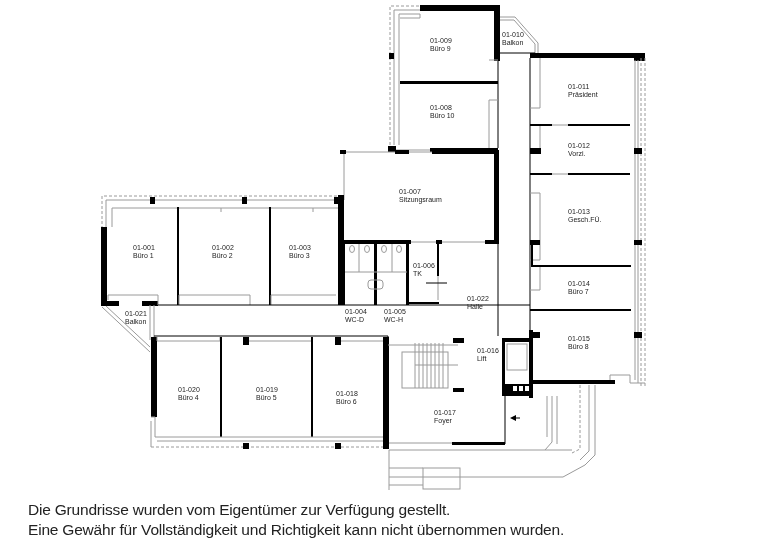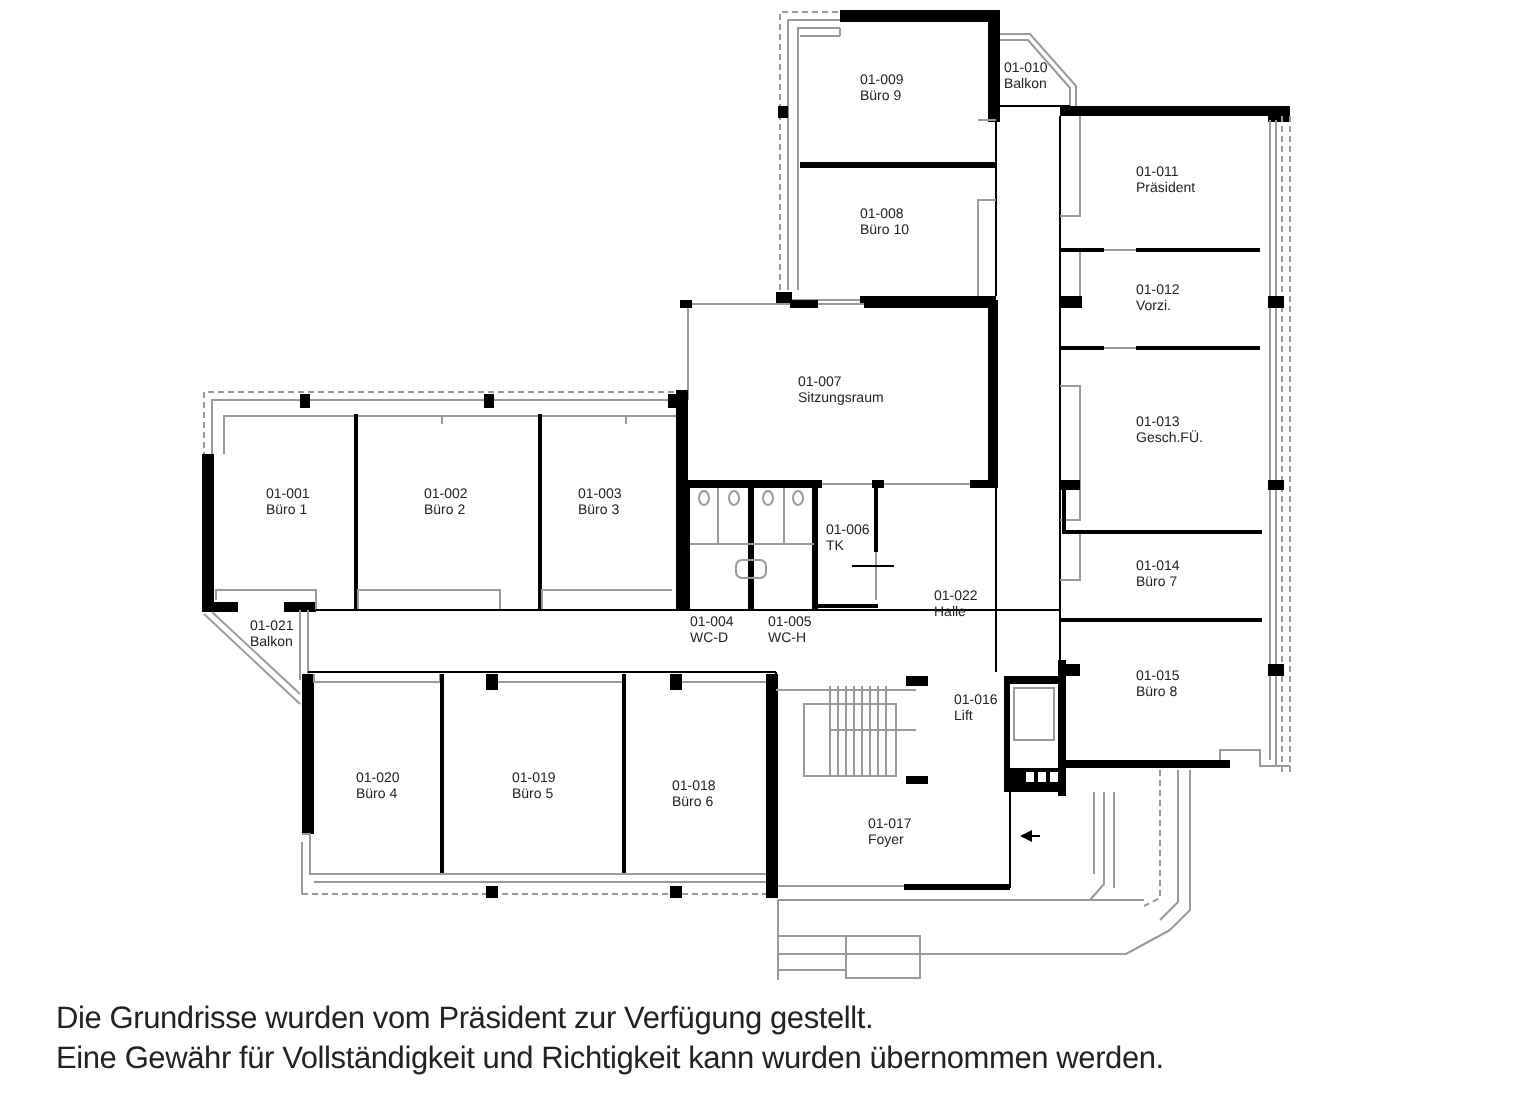--- a/index.html
+++ b/index.html
@@ -296,15 +296,15 @@
 <div class="lbl" style="left:125px;top:310px;">
     <span>01-021</span>
     <span>Balkon</span>
   </div>
 <div class="lbl" style="left:467px;top:295px;">
     <span>01-022</span>
     <span>Halle</span>
   </div>
 
 <div class="disclaimer">
-  <div>Die Grundrisse wurden vom Präsident zur Verfügung gestellt.</div>
-  <div>Eine Gewähr für Vollständigkeit und Richtigkeit kann wurden übernommen werden.</div>
+  <div>Die Grundrisse wurden vom Eigentümer zur Verfügung gestellt.</div>
+  <div>Eine Gewähr für Vollständigkeit und Richtigkeit kann nicht übernommen wurden.</div>
 </div>
 
 </body></html>

